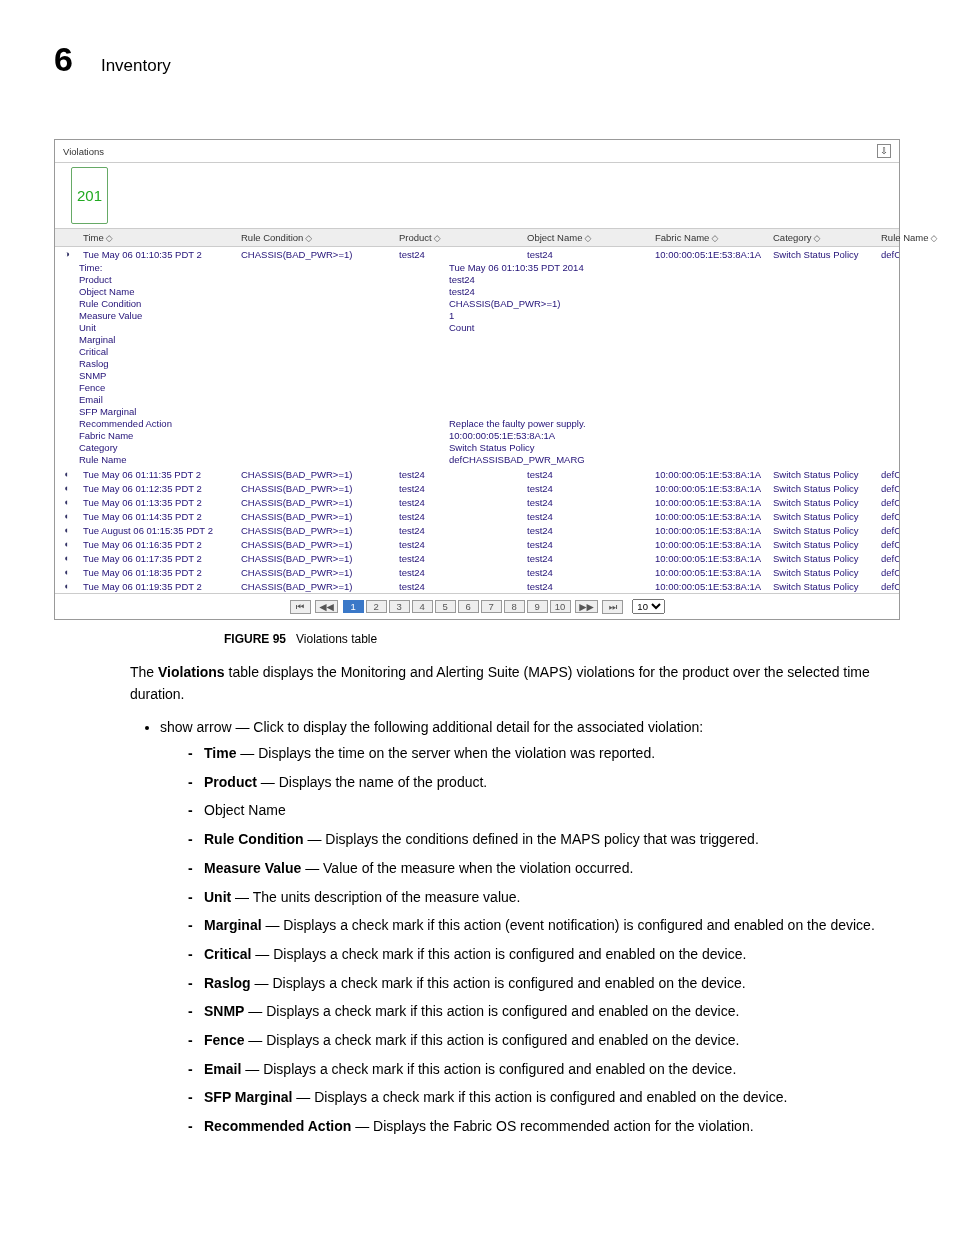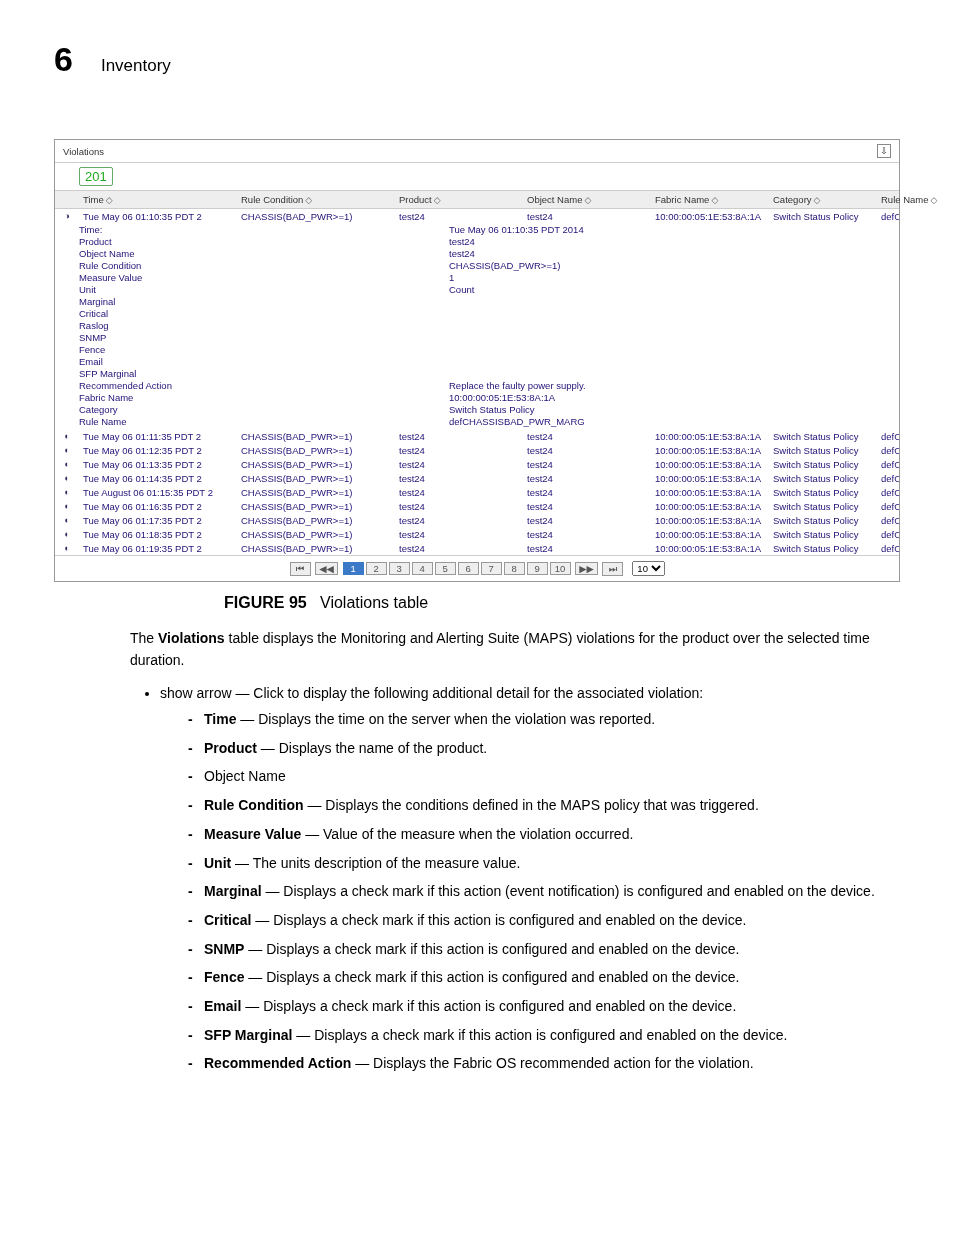--- a/index.html
+++ b/index.html
@@ -4,21 +4,21 @@
 <style>
   body { margin:0; font-family: Arial, Helvetica, sans-serif; background:#fff; color:#000; }
   .page { width:954px; margin:0 auto; padding:40px 54px 60px 54px; box-sizing:border-box; }
   .hdr { display:flex; align-items:baseline; font-family: Arial, sans-serif; }
   .hdr .chapnum { font-size:34px; font-weight:700; font-family: Arial, sans-serif; margin-right:28px; }
   .hdr .chaptitle { font-size:17px; }
   .screenshot { border:1px solid #999; margin:60px 0 12px 0; font-family: Tahoma, Arial, sans-serif; font-size:9.5px; position:relative; }
   .sc-title { padding:4px 8px; border-bottom:1px solid #ccc; color:#333; display:flex; align-items:center; }
   .sc-title span:first-child { flex:1; }
   .exporticon { width:12px; height:12px; border:1px solid #888; display:inline-block; font-size:9px; text-align:center; line-height:12px; }
-  .badge { display:inline-block; border:1px solid #6a6; color:#2a2; padding:1px 5px; margin:4px 24px; font-size:13px; border-radius:2px; }
+  .badge { display:inline-block; border:1px solid #6a6; color:#2a2; padding:19px 5px; margin:4px 16px; font-size:15px; border-radius:2px; }
   .thead { display:flex; background:#eee; border-top:1px solid #ccc; border-bottom:1px solid #ccc; }
   .thead .th { padding:3px 4px; white-space:nowrap; color:#333; display:flex; align-items:center; gap:2px; }
   .sorticon { font-size:9px; color:#666; }
   .c-arrow { width:16px; flex:0 0 16px; }
   .c-time { width:150px; flex:0 0 150px; text-align:center; }
   .c-rule { width:150px; flex:0 0 150px; text-align:center; }
   .c-prod { width:120px; flex:0 0 120px; text-align:center; }
   .c-obj { width:120px; flex:0 0 120px; text-align:center; }
   .c-fab { width:110px; flex:0 0 110px; text-align:center; }
   .c-cat { width:100px; flex:0 0 100px; text-align:center; }
@@ -34,21 +34,21 @@
   .row .c-cat  { text-align:left; }
   .row .c-rnm  { text-align:left; }
   .detail { color:#217; padding:0 0 2px 12px; }
   .detail .drow { display:flex; padding:0.5px 0;margin-left:12px; }
   .detail .dk { width:170px; flex:0 0 170px; }
   .detail .dv { padding-left:200px; }
   .pager { text-align:center; padding:5px 0; border-top:1px solid #ccc; }
   .pager .pbtn { display:inline-block; border:1px solid #999; min-width:13px; padding:0 3px; margin:0 1px; font-size:9.5px; background:#eee; color:#555; }
   .pager .pbtn.active { background:#3a78c8; color:#fff; border-color:#3a78c8; }
   .pager select { font-size:9.5px; }
-  .figcap { text-align:left; font-size:16px; margin:10px 0 16px 170px; }
+  .figcap { text-align:left; font-size:12px; margin:10px 0 16px 170px; }
   .figcap b { font-weight:700; }
   .bodytext { font-size:14px; line-height:1.55; margin-left:76px; }
   .bodytext p { margin:0 0 12px 0; }
   .top-bullets { list-style:disc; padding-left:30px; margin:0 0 6px 0; }
   .top-bullets > li { margin-bottom:8px; }
   .sub-bullets { list-style:none; padding-left:28px; margin:4px 0 0 0; }
   .sub-bullets > li { margin-bottom:7px; position:relative; padding-left:16px; }
   .sub-bullets > li::before { content:"-"; position:absolute; left:0; top:0; font-weight:700; }
 </style>
 </head>
@@ -296,20 +296,21 @@
         <span>show arrow — Click to display the following additional detail for the associated violation:</span>
         <ul class="sub-bullets" id="defs-container">
             <li><b>Time</b> — Displays the time on the server when the violation was reported.</li>
             <li><b>Product</b> — Displays the name of the product.</li>
             <li>Object Name</li>
             <li><b>Rule Condition</b> — Displays the conditions defined in the MAPS policy that was triggered.</li>
             <li><b>Measure Value</b> — Value of the measure when the violation occurred.</li>
             <li><b>Unit</b> — The units description of the measure value.</li>
             <li><b>Marginal</b> — Displays a check mark if this action (event notification) is configured and enabled on the device.</li>
             <li><b>Critical</b> — Displays a check mark if this action is configured and enabled on the device.</li>
+            <li><b>Raslog</b> — Displays a check mark if this action is configured and enabled on the device.</li>
             <li><b>SNMP</b> — Displays a check mark if this action is configured and enabled on the device.</li>
             <li><b>Fence</b> — Displays a check mark if this action is configured and enabled on the device.</li>
             <li><b>Email</b> — Displays a check mark if this action is configured and enabled on the device.</li>
             <li><b>SFP Marginal</b> — Displays a check mark if this action is configured and enabled on the device.</li>
             <li><b>Recommended Action</b> — Displays the Fabric OS recommended action for the violation.</li>
           </ul>
       </li>
     </ul>
   </div>
 

